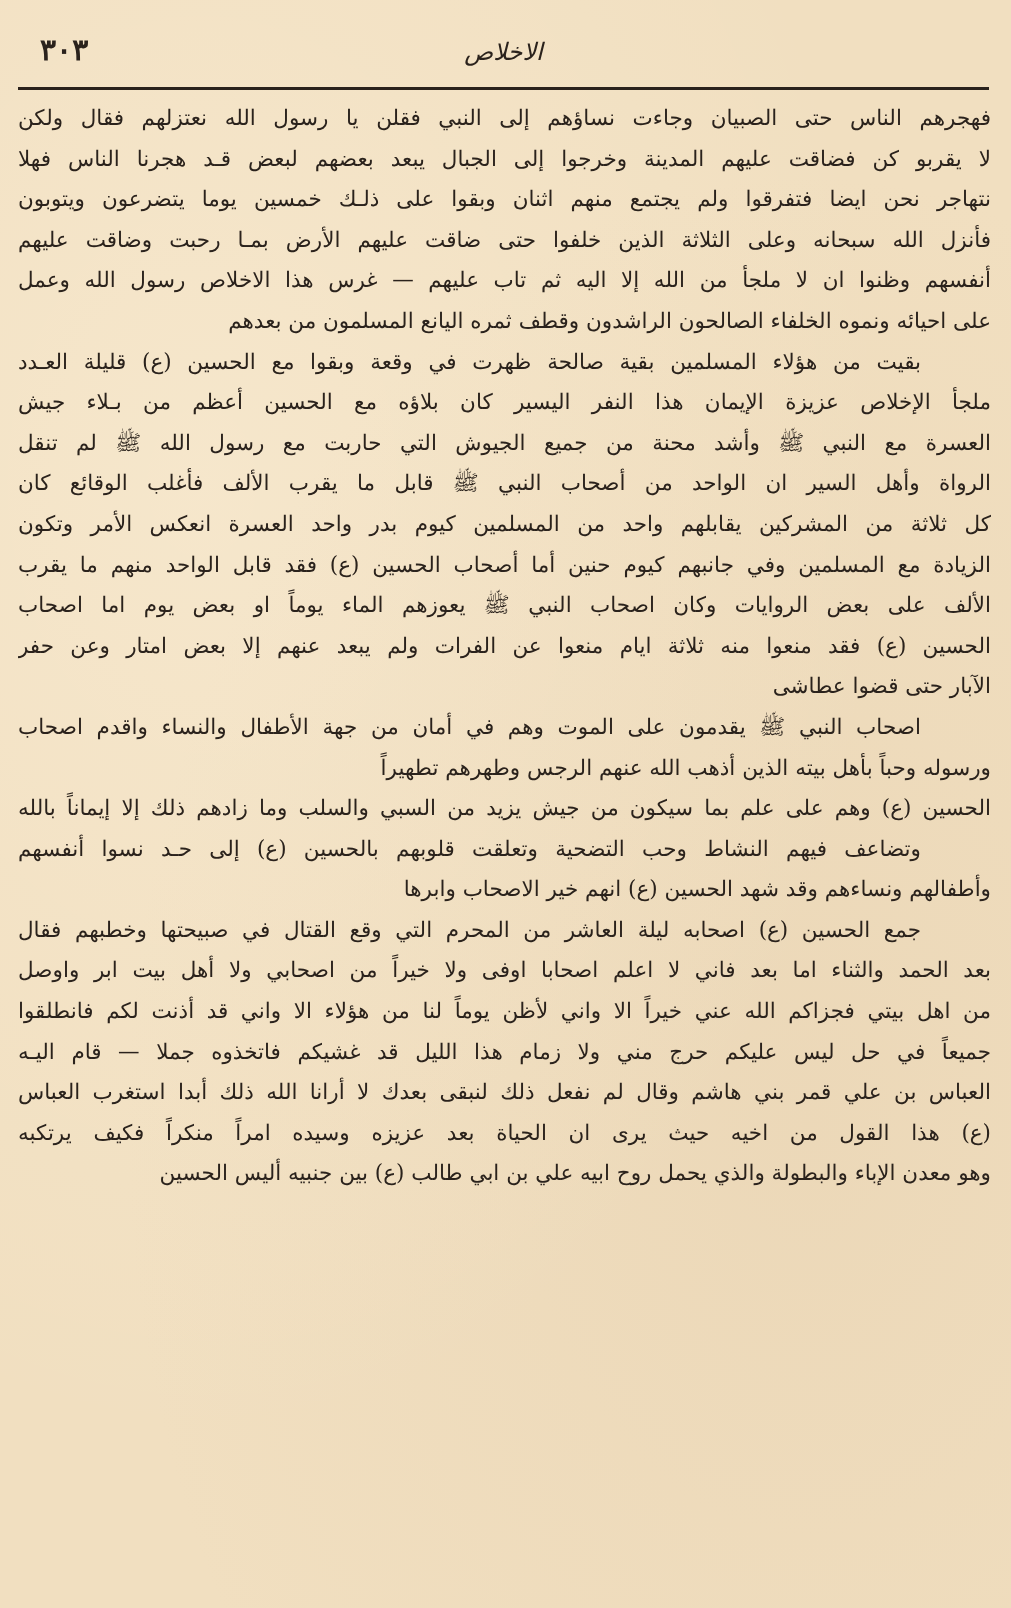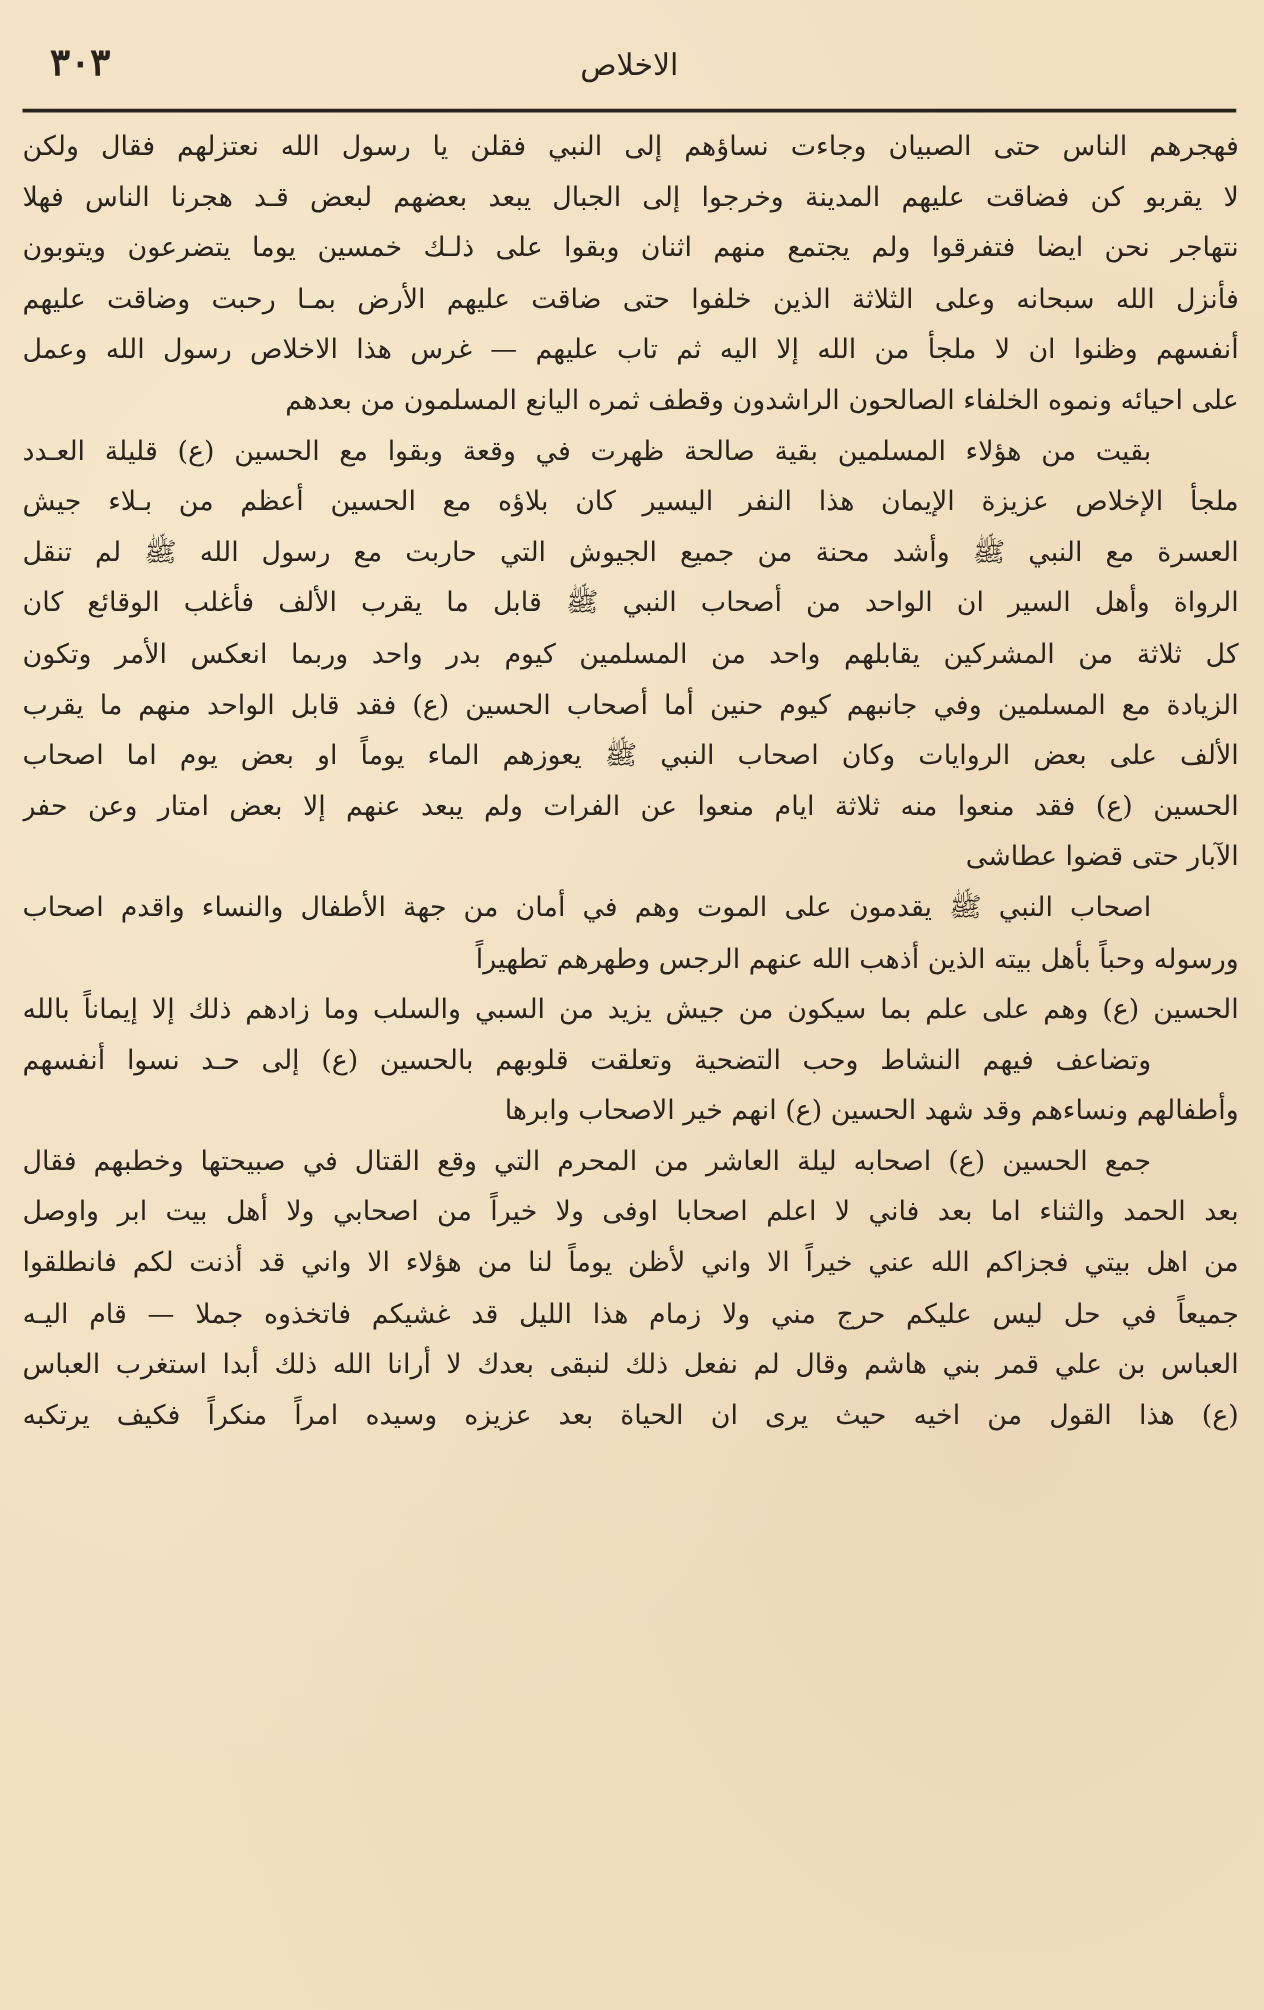--- a/index.html
+++ b/index.html
@@ -39,20 +39,21 @@
       letter-spacing: 2px;
       direction: rtl;
     }
     .running-title {
       position: absolute;
       left: 0; right: 0;
       top: 10px;
       text-align: center;
       font-size: 24px;
       direction: rtl;
+      font-style: italic;
     }
     .header-rule {
       position: absolute;
       left: 0; right: 0;
       bottom: 0;
       height: 3px;
       background: #2a221c;
     }
     .body-text {
       position: absolute;
@@ -94,30 +95,31 @@
       <div class="line">فهجرهم الناس حتى الصبيان وجاءت نساؤهم إلى النبي فقلن يا رسول الله نعتزلهم فقال ولكن</div>
       <div class="line">لا يقربو كن فضاقت عليهم المدينة وخرجوا إلى الجبال يبعد بعضهم لبعض قـد هجرنا الناس فهلا</div>
       <div class="line">نتهاجر نحن ايضا فتفرقوا ولم يجتمع منهم اثنان وبقوا على ذلـك خمسين يوما يتضرعون ويتوبون</div>
       <div class="line">فأنزل الله سبحانه وعلى الثلاثة الذين خلفوا حتى ضاقت عليهم الأرض بمـا رحبت وضاقت عليهم</div>
       <div class="line">أنفسهم وظنوا ان لا ملجأ من الله إلا اليه ثم تاب عليهم — غرس هذا الاخلاص رسول الله وعمل</div>
       <div class="line last">على احيائه ونموه الخلفاء الصالحون الراشدون وقطف ثمره اليانع المسلمون من بعدهم</div>
       <div class="line indent-line">بقيت من هؤلاء المسلمين بقية صالحة ظهرت في وقعة وبقوا مع الحسين (ع) قليلة العـدد</div>
       <div class="line">ملجأ الإخلاص عزيزة الإيمان هذا النفر اليسير كان بلاؤه مع الحسين أعظم من بـلاء جيش</div>
       <div class="line">العسرة مع النبي ﷺ وأشد محنة من جميع الجيوش التي حاربت مع رسول الله ﷺ لم تنقل</div>
       <div class="line">الرواة وأهل السير ان الواحد من أصحاب النبي ﷺ قابل ما يقرب الألف فأغلب الوقائع كان</div>
-      <div class="line">كل ثلاثة من المشركين يقابلهم واحد من المسلمين كيوم بدر واحد وربما انعكس الأمر وتكون</div>
+      <div class="line">كل ثلاثة من المشركين يقابلهم واحد من المسلمين كيوم بدر واحد العسرة انعكس الأمر وتكون</div>
       <div class="line">الزيادة مع المسلمين وفي جانبهم كيوم حنين أما أصحاب الحسين (ع) فقد قابل الواحد منهم ما يقرب</div>
       <div class="line">الألف على بعض الروايات وكان اصحاب النبي ﷺ يعوزهم الماء يوماً او بعض يوم اما اصحاب</div>
       <div class="line">الحسين (ع) فقد منعوا منه ثلاثة ايام منعوا عن الفرات ولم يبعد عنهم إلا بعض امتار وعن حفر</div>
       <div class="line last">الآبار حتى قضوا عطاشى</div>
       <div class="line indent-line">اصحاب النبي ﷺ يقدمون على الموت وهم في أمان من جهة الأطفال والنساء واقدم اصحاب</div>
       <div class="line last">ورسوله وحباً بأهل بيته الذين أذهب الله عنهم الرجس وطهرهم تطهيراً</div>
       <div class="line">الحسين (ع) وهم على علم بما سيكون من جيش يزيد من السبي والسلب وما زادهم ذلك إلا إيماناً بالله</div>
       <div class="line indent-line">وتضاعف فيهم النشاط وحب التضحية وتعلقت قلوبهم بالحسين (ع) إلى حـد نسوا أنفسهم</div>
       <div class="line last">وأطفالهم ونساءهم وقد شهد الحسين (ع) انهم خير الاصحاب وابرها</div>
       <div class="line indent-line">جمع الحسين (ع) اصحابه ليلة العاشر من المحرم التي وقع القتال في صبيحتها وخطبهم فقال</div>
       <div class="line">بعد الحمد والثناء اما بعد فاني لا اعلم اصحابا اوفى ولا خيراً من اصحابي ولا أهل بيت ابر واوصل</div>
       <div class="line">من اهل بيتي فجزاكم الله عني خيراً الا واني لأظن يوماً لنا من هؤلاء الا واني قد أذنت لكم فانطلقوا</div>
       <div class="line">جميعاً في حل ليس عليكم حرج مني ولا زمام هذا الليل قد غشيكم فاتخذوه جملا — قام اليـه</div>
       <div class="line">العباس بن علي قمر بني هاشم وقال لم نفعل ذلك لنبقى بعدك لا أرانا الله ذلك أبدا استغرب العباس</div>
       <div class="line">(ع) هذا القول من اخيه حيث يرى ان الحياة بعد عزيزه وسيده امراً منكراً فكيف يرتكبه</div>
+      <div class="line last">وهو معدن الإباء والبطولة والذي يحمل روح ابيه علي بن ابي طالب (ع) بين جنبيه أليس الحسين</div>
     </div>
 </div>
 
 </body></html>

